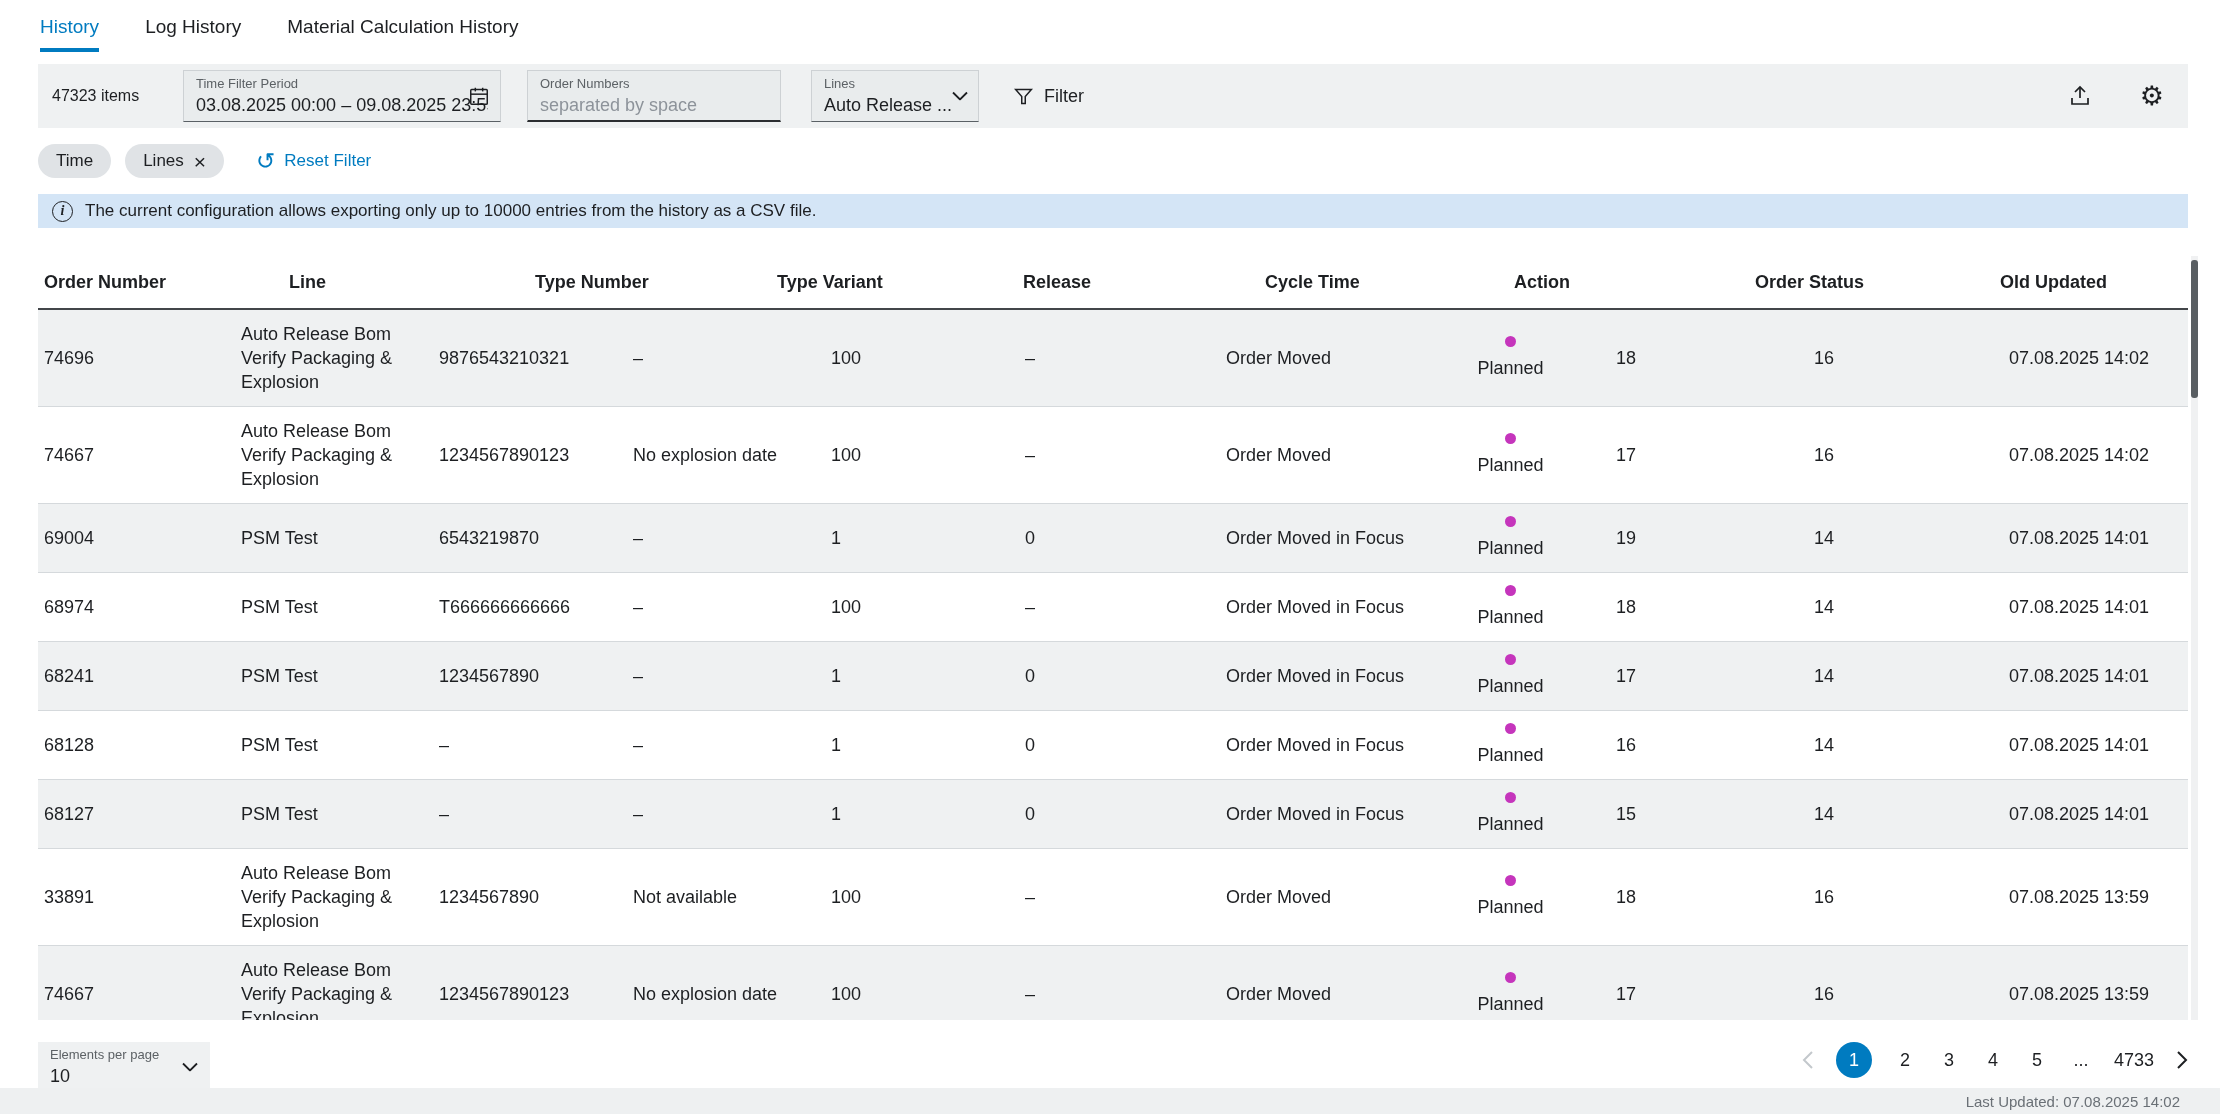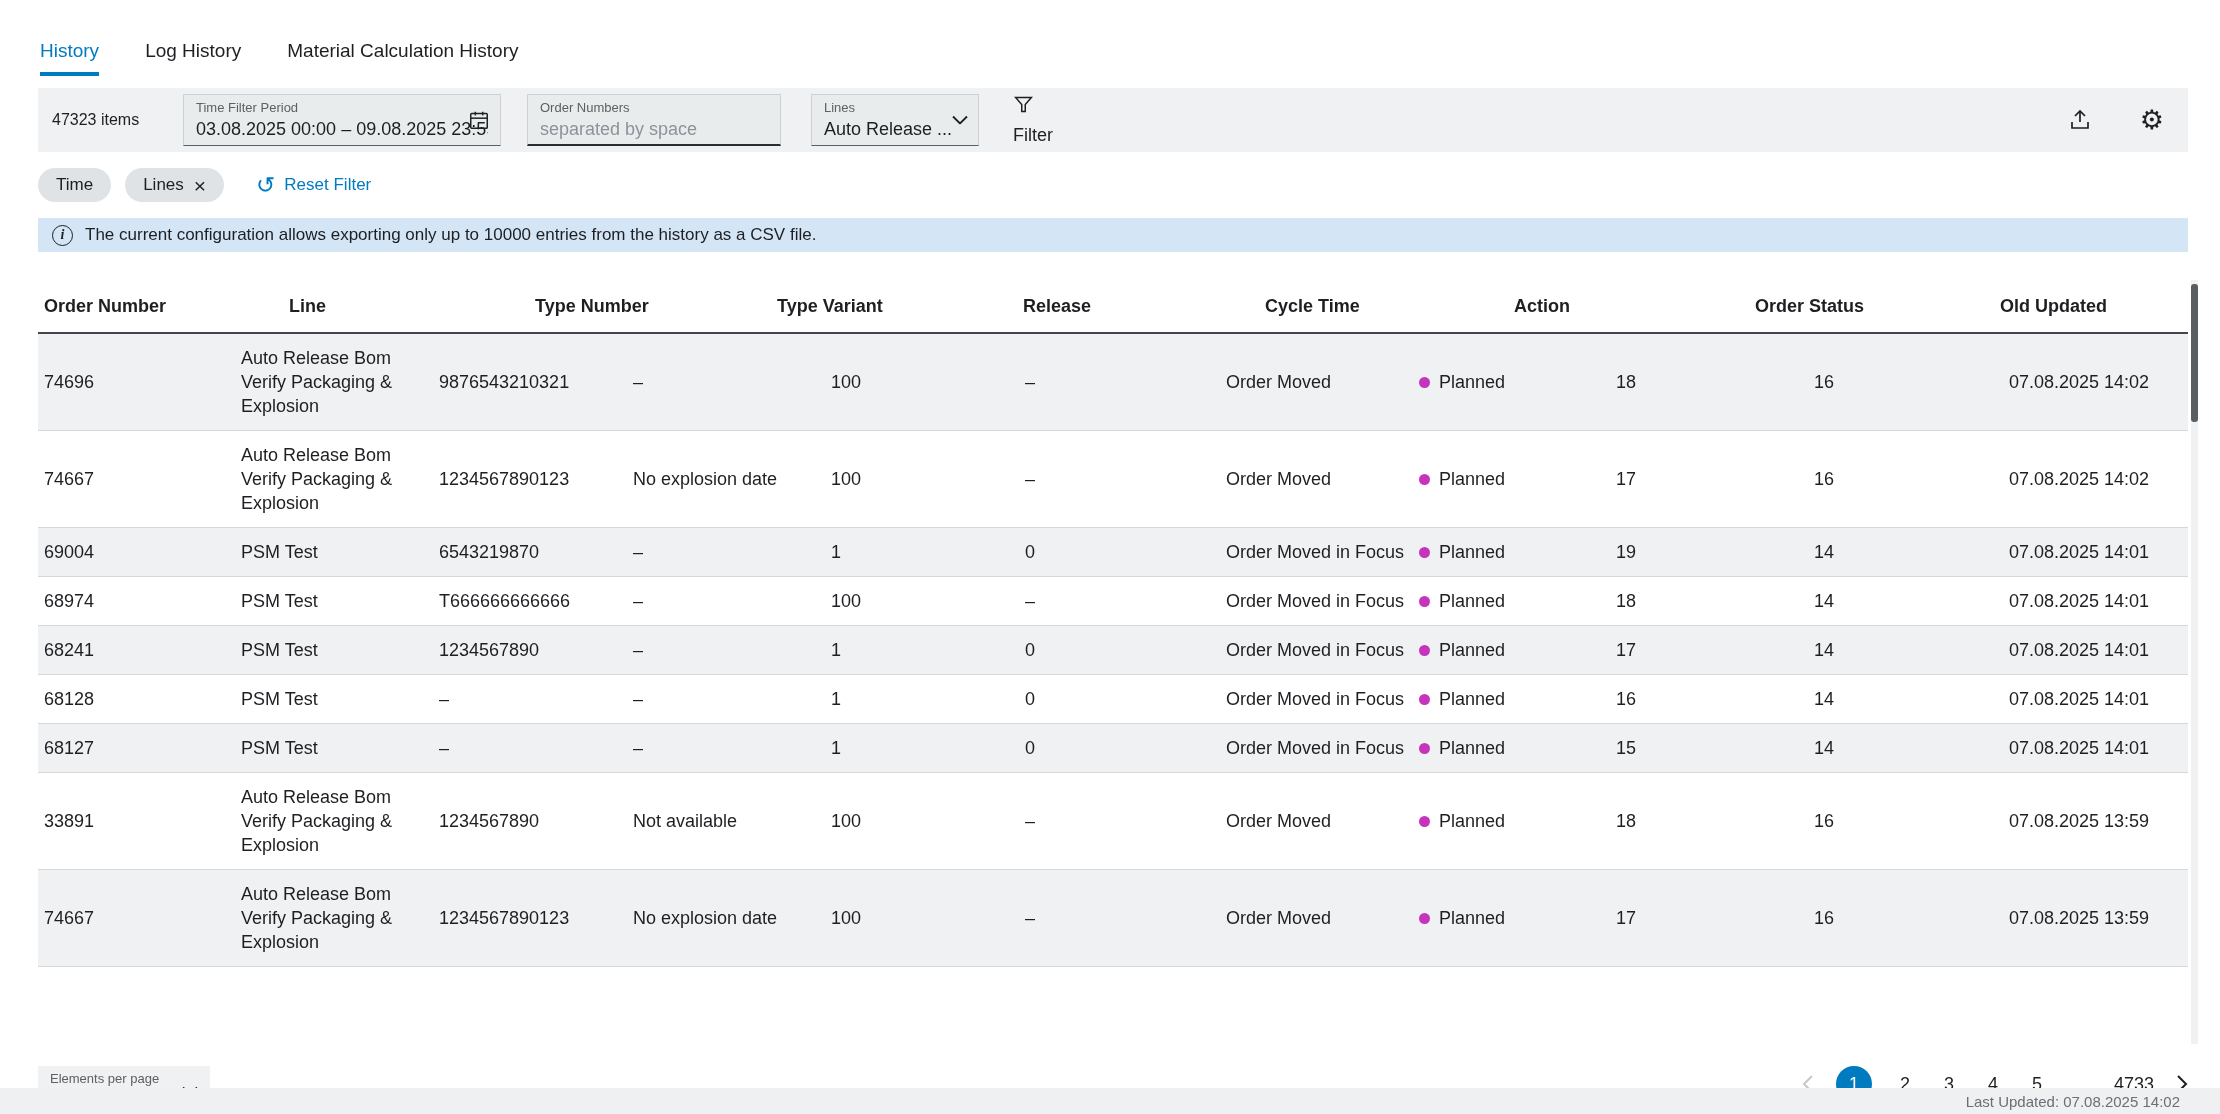--- a/index.html
+++ b/index.html
@@ -3,21 +3,21 @@
 <meta charset="utf-8">
 <style>
   * { box-sizing: border-box; margin: 0; padding: 0; }
   html,body { width: 2220px; height: 1114px; }
   body {
     position: relative; background: #ffffff; overflow: hidden;
     font-family: "Liberation Sans", sans-serif; color: #1d1f22;
   }
 
   
-  .tabbar { display: flex; gap: 46px; padding: 16px 0 0 40px; align-items: flex-end; margin-top: 24px; }
+  .tabbar { display: flex; gap: 46px; padding: 16px 0 0 40px; align-items: flex-end; }
   .tab { font-size: 19px; padding-bottom: 10px; cursor: pointer; color: #1d1f22; border-bottom: 4px solid transparent; }
   .tab.active { color: #007bc0; border-bottom: 4px solid #007bc0; }
 
   
   .filterbar {
     margin: 12px 32px 0 38px; background: #eff1f2; height: 64px;
     display: flex; align-items: center; padding: 0 24px 0 14px;
   }
   .items-count { font-size: 16px; white-space: nowrap; width: 95px; }
   .field {
@@ -33,21 +33,20 @@
   .f-lines  { width: 168px; margin-left: 30px; }
   .f-orders input {
     border: none; background: transparent; outline: none; width: 100%;
     font-family: "Liberation Sans", sans-serif; font-size: 18px; line-height: 26px; color: #1d1f22;
   }
   .f-orders input::placeholder { color: #8d939a; opacity: 1; }
   .filter-btn {
     display: flex; gap: 10px; margin-left: 34px;
     font-size: 18px; background: none; border: none; cursor: pointer; color: #1d1f22;
     font-family: "Liberation Sans", sans-serif;
-    flex-direction: column;
   }
   .bar-actions { margin-left: auto; display: flex; align-items: center; gap: 48px; }
   .bar-icon { cursor: pointer; display: flex; align-items: center; }
   .gear-glyph { font-size: 27px; line-height: 1; }
 
   
   .chips { display: flex; align-items: center; margin: 16px 0 0 38px; gap: 14px; height: 34px; }
   .chip {
     background: #e0e3e6; border-radius: 18px; height: 34px; display: flex; align-items: center;
     padding: 0 18px; font-size: 17px; gap: 10px; cursor: pointer;
@@ -80,21 +79,21 @@
     gap: 48px;
   }
   .thead > div { padding-right: 10px; }
   .tbody { height: 710px; overflow: hidden; }
   .trow {
     padding-top: 12px; padding-bottom: 12px; border-bottom: 1px solid #d5d9dc;
     font-size: 18px; line-height: 24px; align-items: center;
   }
   .trow:nth-child(odd) { background: #eff1f2; }
   .cell { padding-right: 14px; overflow-wrap: break-word; }
-  .status { display: flex; align-items: center; gap: 9px; }
+  .status { display: flex; align-items: center; gap: 9px; flex-direction: column; }
   .dot { width: 11px; height: 11px; border-radius: 50%; flex: 0 0 auto; }
 
   .sb-track { position: absolute; right: -10px; top: 0; width: 7px; height: 764px; background: #f0f1f2; }
   .sb-thumb { position: absolute; left: 0; top: 4px; width: 7px; height: 138px; background: #595e62; border-radius: 3px; }
 
   
   .bottom-bar {
     margin: 22px 32px 0 38px; display: flex; align-items: flex-start; justify-content: space-between; height: 50px;
   }
   .epp { width: 172px; height: 50px; background: #eff1f2; padding: 5px 12px 0 12px; position: relative; cursor: pointer; }

